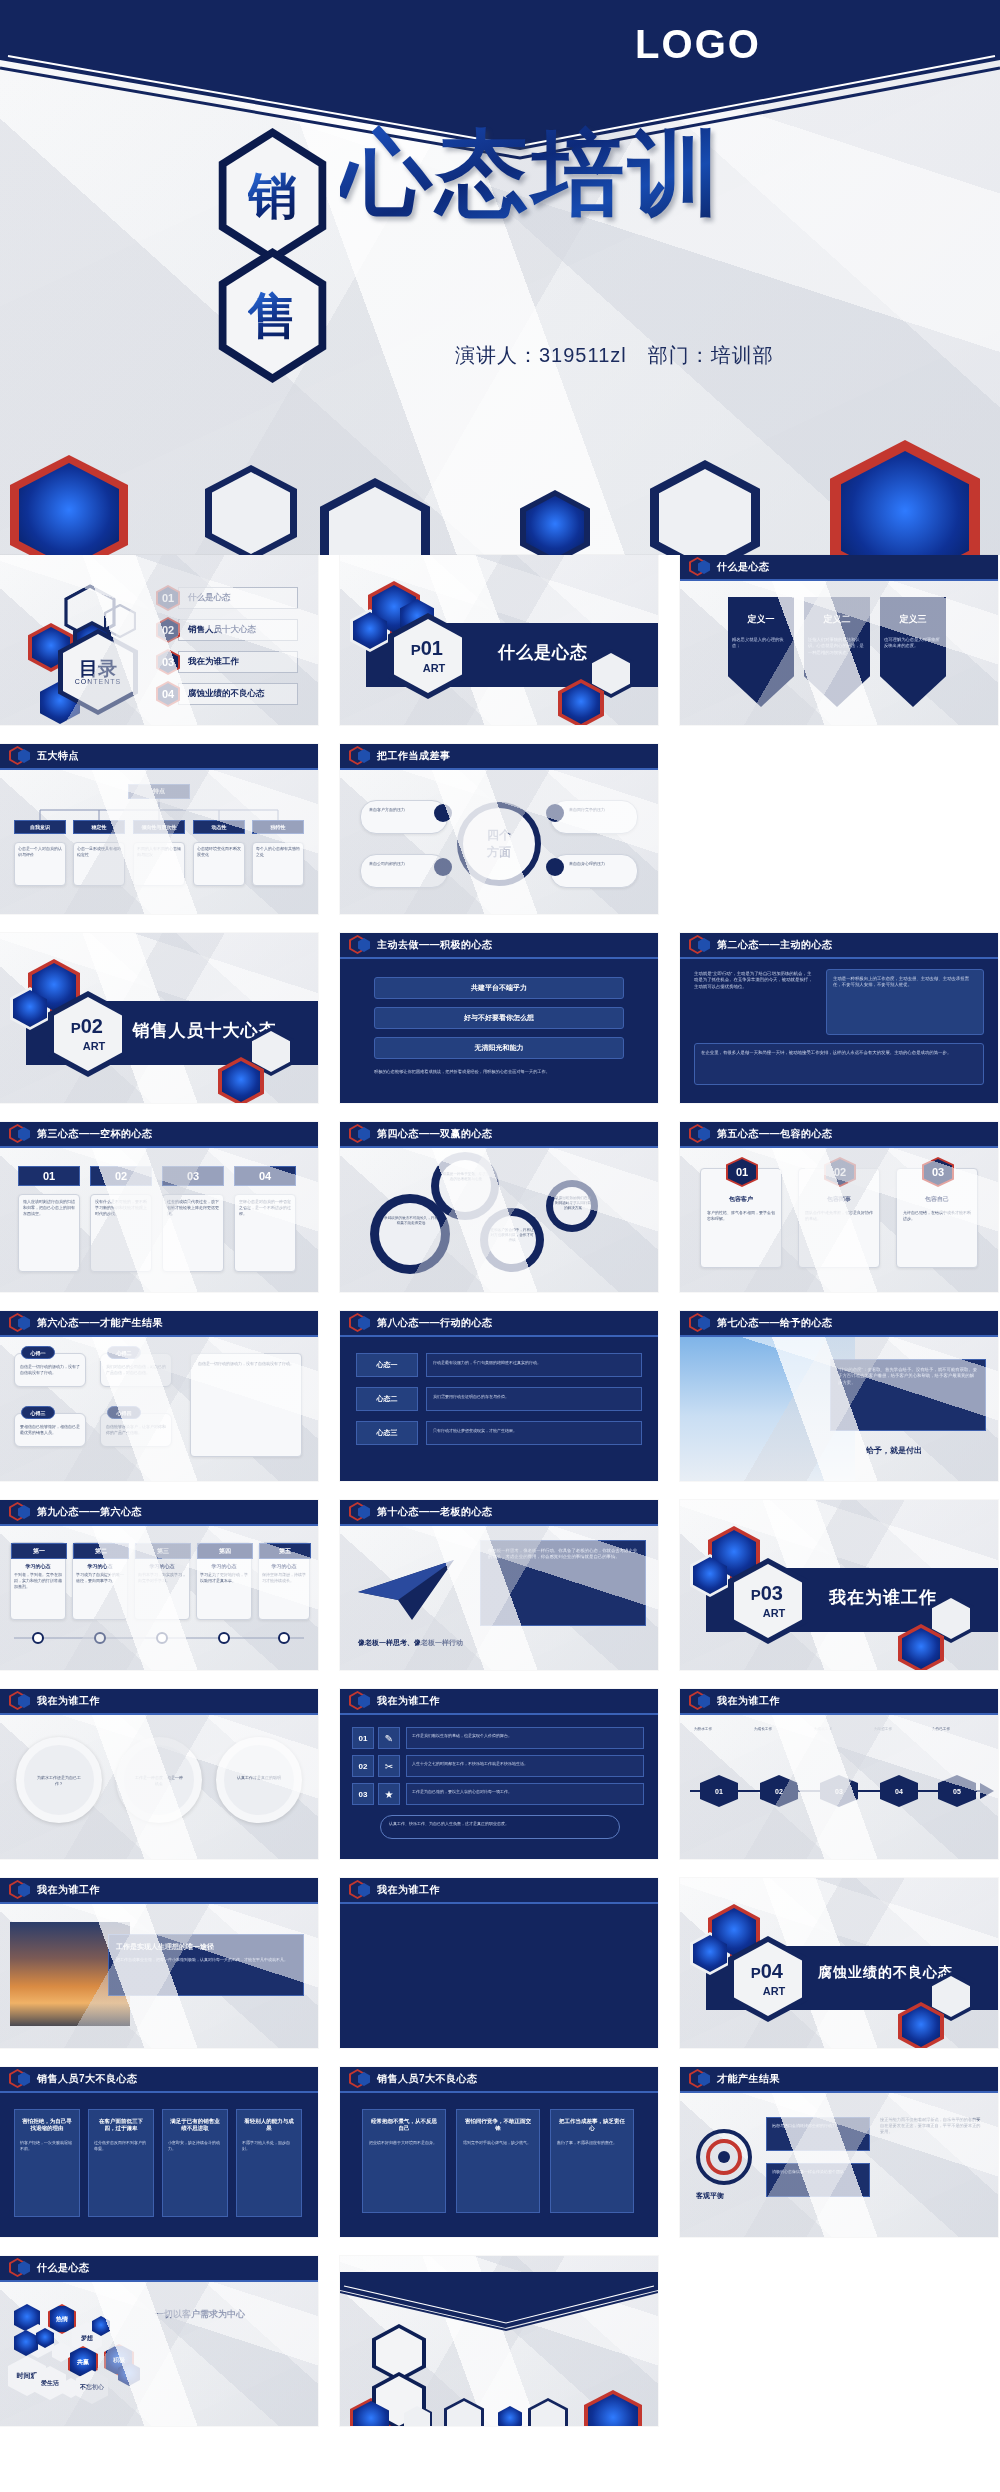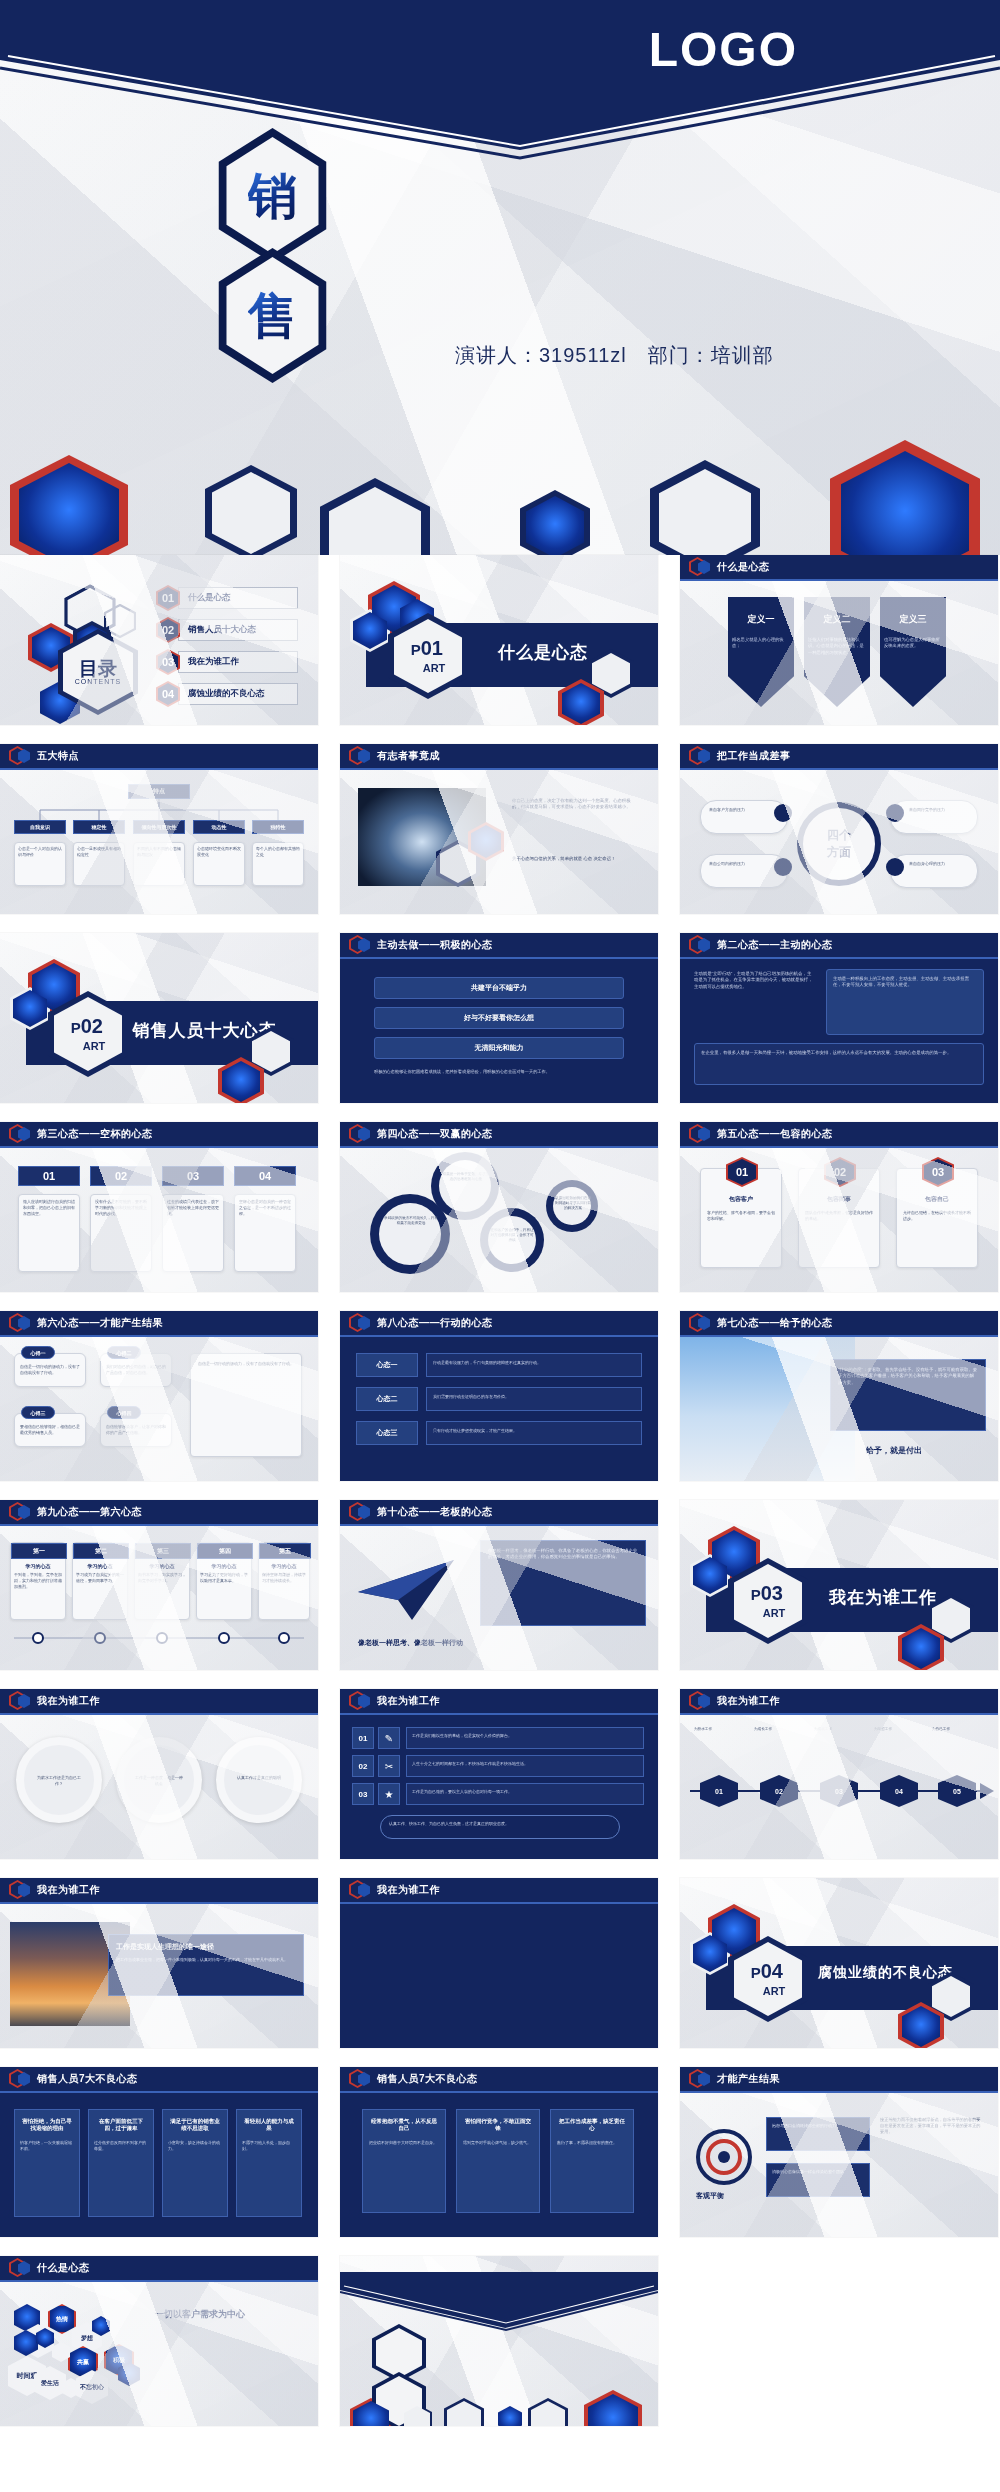--- a/index.html
+++ b/index.html
@@ -31,22 +31,22 @@
   #title-slide{ position:absolute; left:0; top:0; width:1000px; height:555px; overflow:hidden; }
   #title-slide .navy-chevron{
     position:absolute;left:0;top:0;width:1000px;height:150px;background:#13255e;z-index:3;
     clip-path:polygon(0 0,1000px 0,1000px 60px,520px 150px,0 60px);
   }
   #title-slide .chev-line{
     position:absolute;left:0;top:0;width:1000px;height:170px;z-index:4;
     border:0;pointer-events:none;
   }
   #title-slide .logo{
-    position:absolute;z-index:6;left:598px;top:22px;width:200px;text-align:right;
-    color:#fff;font-size:48px;font-weight:bold;letter-spacing:2px;
+    position:absolute;z-index:6;left:598px;top:22px;width:200px;text-align:center;
+    color:#fff;font-size:40px;font-weight:bold;letter-spacing:2px;
   }
   .hexwrap{position:absolute;z-index:5;}
   .hex{
     position:relative;
     clip-path:polygon(50% 0,93% 25%,93% 75%,50% 100%,7% 75%,7% 25%);
   }
   .title-cn{
     position:absolute;z-index:5;left:340px;top:112px;
     font-size:92px;font-weight:bold;letter-spacing:4px;white-space:nowrap;
     background:linear-gradient(160deg,#1f57c8 0%,#0d2a7a 45%,#174bb0 70%,#0a1f5e 100%);
@@ -165,20 +165,21 @@
     </div>
   </div>
 
   <div class="hexwrap" style="left:210px;top:248px;width:125px;height:135px;">
     <div class="hex" style="position:absolute;inset:0;background:#0b1b4d;"></div>
     <div class="hex" style="position:absolute;inset:9px;background:#f4f5f7;display:flex;align-items:center;justify-content:center;">
       <span class="hexword">售</span>
     </div>
   </div>
 
+  <div class="title-cn">心态培训</div>
   <div class="title-sub">演讲人：319511zl　部门：培训部</div>
 
   <div class="deco-hex dh-red" style="left:10px;top:455px;width:118px;height:120px;z-index:4;"></div>
   <div class="deco-hex dh-blue" style="left:19px;top:463px;width:100px;height:104px;z-index:5;"></div>
   <div class="deco-hex dh-navy" style="left:205px;top:465px;width:92px;height:96px;z-index:4;"></div>
   <div class="deco-hex dh-white" style="left:212px;top:472px;width:78px;height:82px;z-index:5;"></div>
   <div class="deco-hex dh-navy" style="left:320px;top:478px;width:110px;height:115px;z-index:4;"></div>
   <div class="deco-hex dh-white" style="left:329px;top:487px;width:92px;height:97px;z-index:5;"></div>
   <div class="deco-hex dh-navy" style="left:520px;top:490px;width:70px;height:74px;z-index:4;"></div>
   <div class="deco-hex dh-blue" style="left:526px;top:496px;width:58px;height:62px;z-index:5;"></div>
@@ -346,39 +347,20 @@
           </div>
         <div class="white-card" style="left:193px;top:72px;width:52px;height:44px;">
             <div class="tiny" style="padding:3px;">心态随环境变化而不断发展变化</div>
           </div>
         <div class="white-card" style="left:252px;top:72px;width:52px;height:44px;">
             <div class="tiny" style="padding:3px;">每个人的心态都有其独特之处</div>
           </div>
       </div>
     </div>
 
-    <div class="thumb poly">
-      <div class="hdr">
-        <span class="hexicon">
-            <i class="h1"></i>
-            <i class="h2"></i>
-            <i class="h3"></i>
-          </span>
-        <span class="hdr-t">有志者事竟成</span>
-      </div>
-      <div class="body">
-        <div class="photo-cave" style="position:absolute;left:18px;top:18px;width:128px;height:98px;"></div>
-        <div class="deco-hex dh-navy" style="left:96px;top:70px;width:44px;height:47px;"></div>
-        <div class="deco-hex dh-white" style="left:100px;top:74px;width:36px;height:39px;"></div>
-        <div class="deco-hex dh-red" style="left:128px;top:52px;width:36px;height:39px;"></div>
-        <div class="deco-hex dh-blue" style="left:131px;top:55px;width:30px;height:33px;"></div>
-        <div class="tiny" style="position:absolute;left:172px;top:28px;width:126px;font-size:4.4px;color:#2a3a63;">你自己上的态度，决定了你有能力达到一个您高度。心态积极的，付出就是马阳，可变求是情，心态不好要要看结果越小。</div>
-        <div class="tiny" style="position:absolute;left:172px;top:86px;width:126px;font-size:4.4px;color:#2a3a63;">关于心态与自信的关系，简单的就是 心态 决定命运！</div>
-      </div>
-    </div>
 
     <div class="thumb poly">
       <div class="hdr">
         <span class="hexicon">
             <i class="h1"></i>
             <i class="h2"></i>
             <i class="h3"></i>
           </span>
         <span class="hdr-t">把工作当成差事</span>
       </div>

